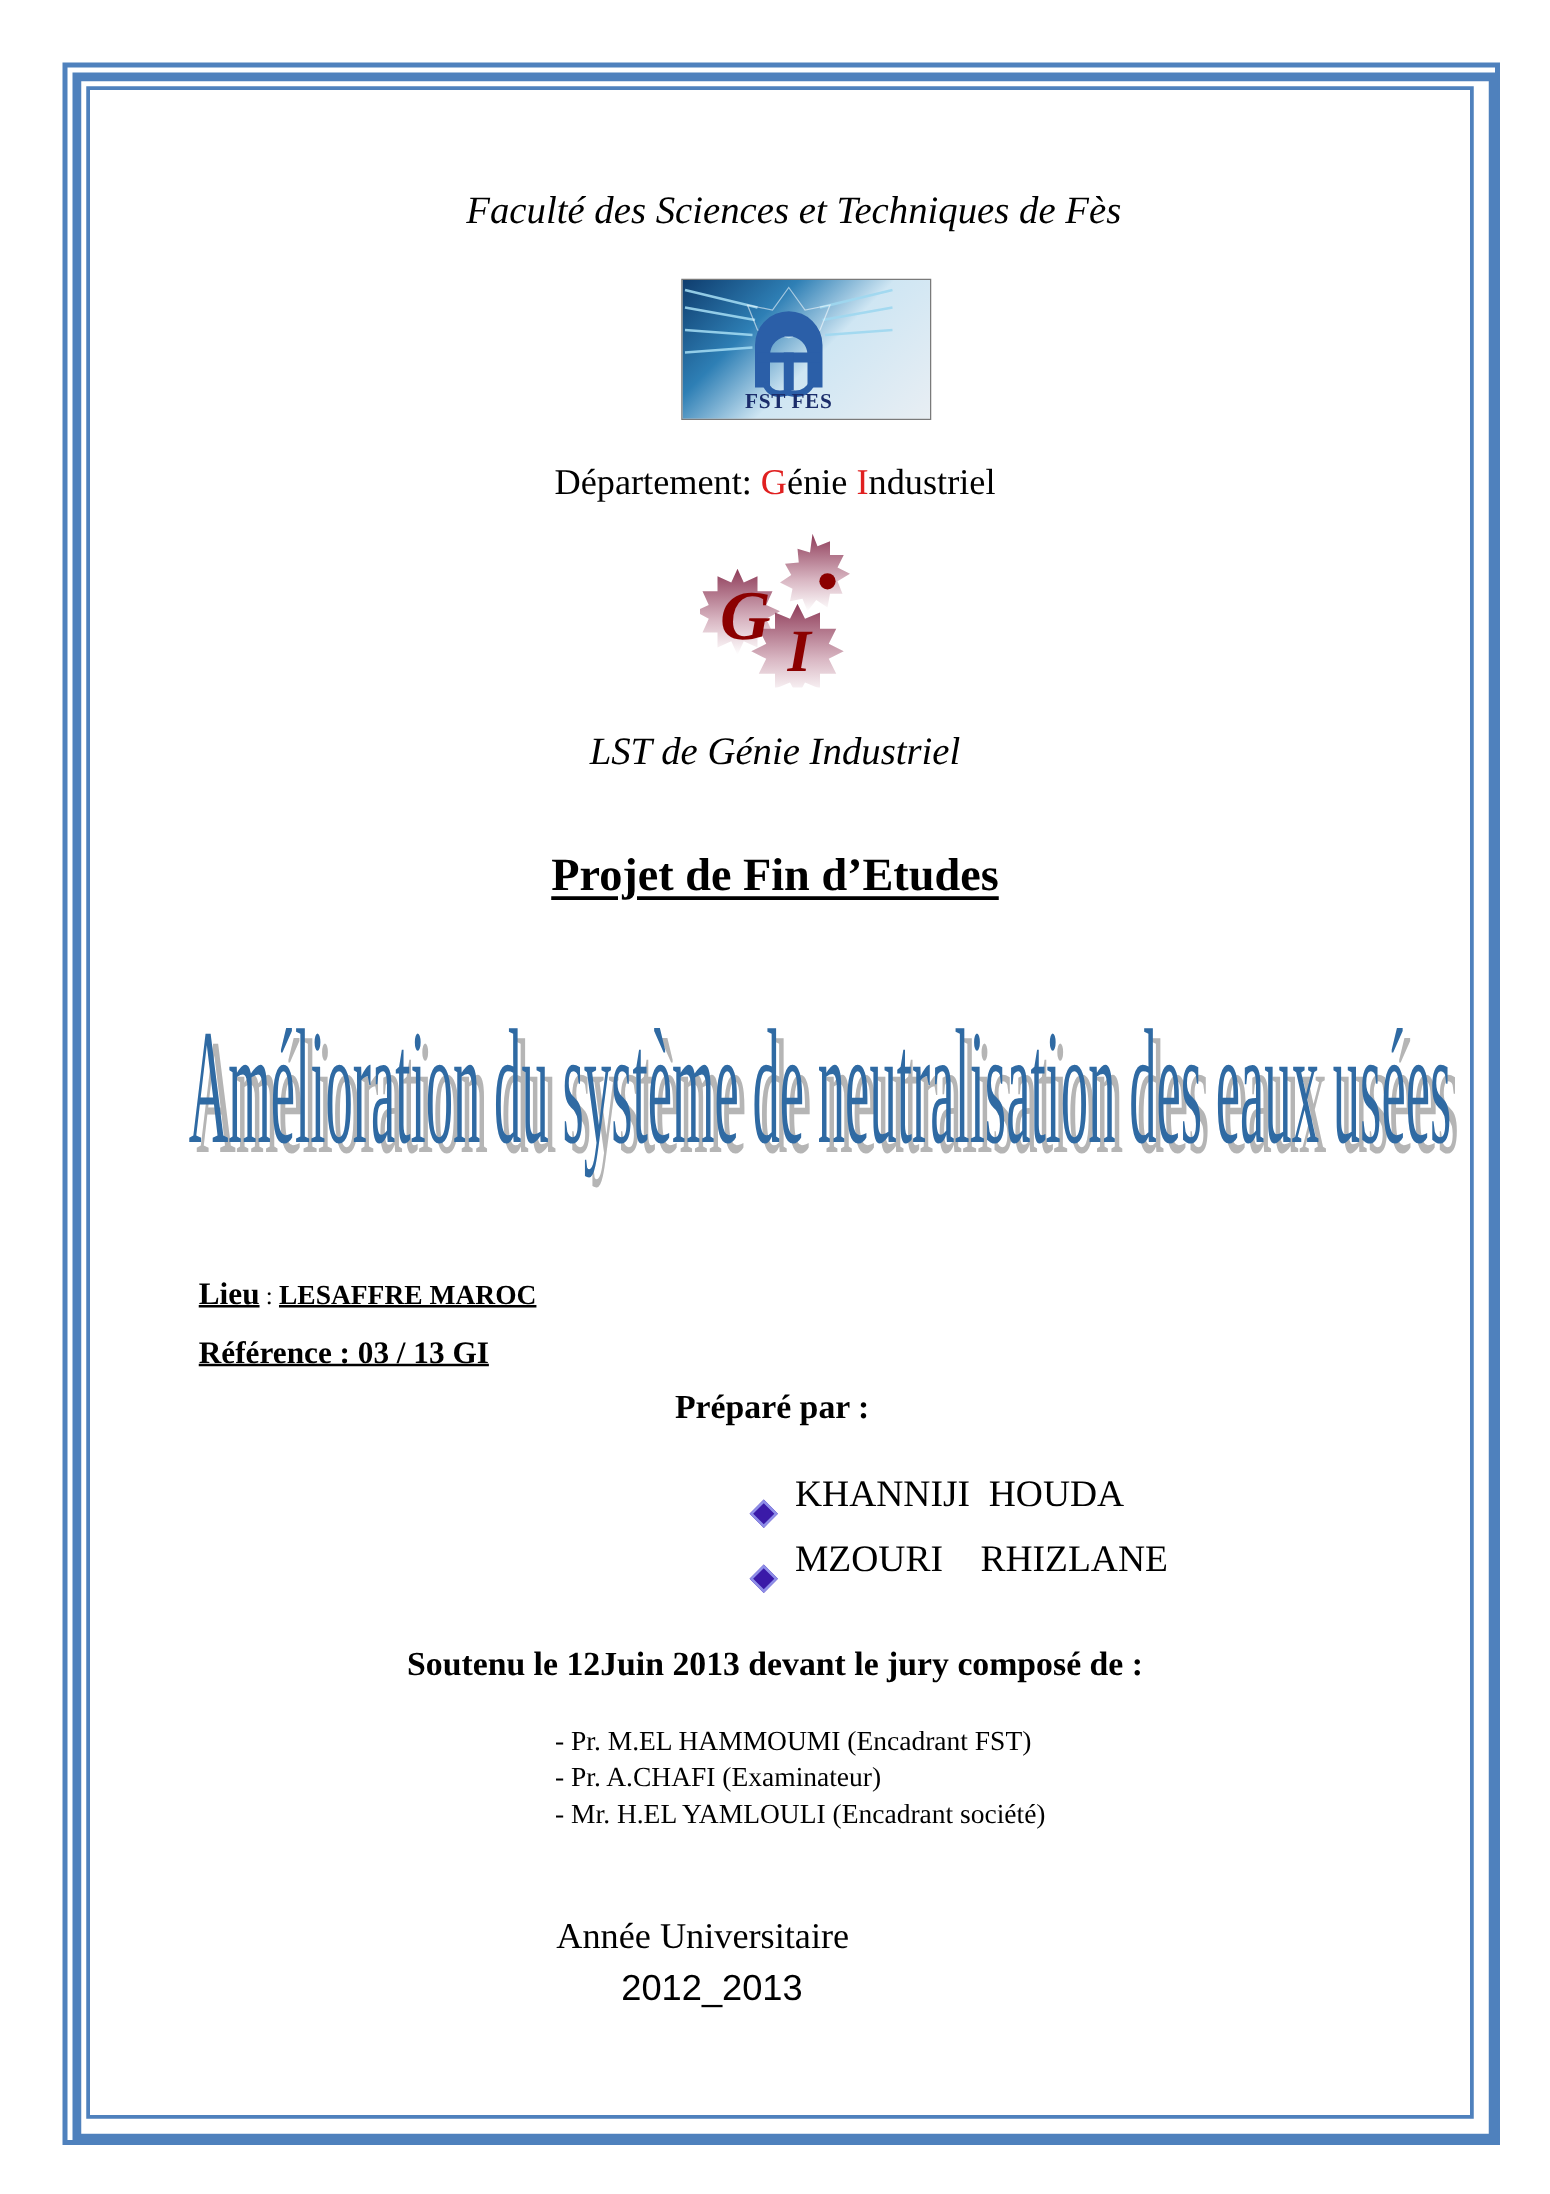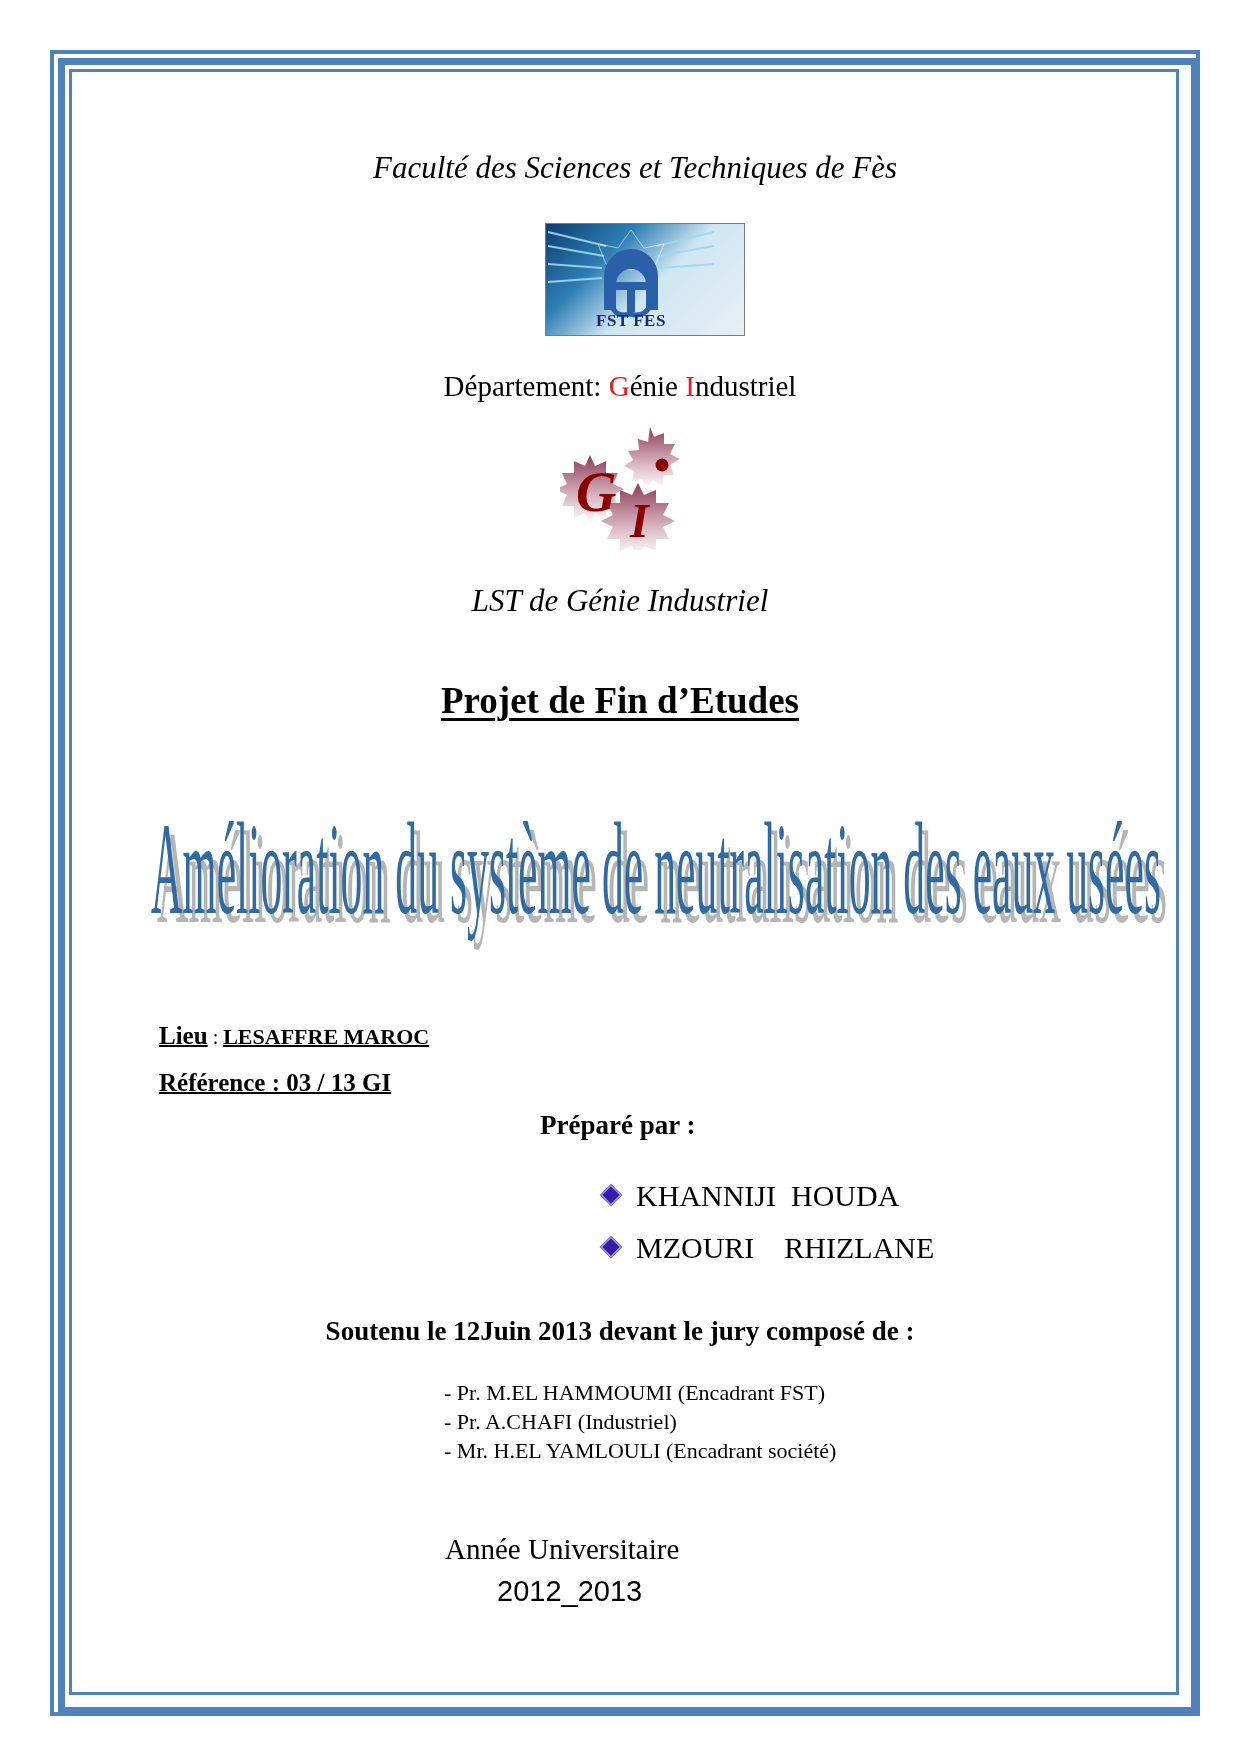--- a/index.html
+++ b/index.html
@@ -36,21 +36,21 @@
   .wordart { position:absolute; left:148px; top:770px; width:1020px; height:200px; }
 
   .lieu { left:148px; top:1013px; font-size:25px; font-weight:bold; line-height:46px;margin-left:11px; }
   .lieu .u { text-decoration:underline; text-decoration-thickness:2px; }
   .lieu .small { font-size:22px; }
   .lieu .colon { font-weight:normal; font-size:20px; }
 
   .prepare { left:540px; top:1110px; font-size:27px; font-weight:bold; }
 
   .authors { left:602px; top:1170px; font-size:30px; line-height:52px; }
-  .author-row { display:flex; align-items:center; }
+  .author-row { display:flex; align-items:flex-end; }
   .diamond { width:20px; height:20px; margin-right:14px; position:relative; }
   .diamond::before { content:""; position:absolute; left:1px; top:1px; width:16px; height:16px;
                      transform:rotate(45deg); background:#3a1aa8; border:2px solid #8e8ee8; box-sizing:border-box; }
   .author-name { white-space:pre; }
 
   .soutenu { top:1316px; font-size:27px; font-weight:bold; }
 
   .jury { left:444px; top:1378px; font-size:22px; line-height:29px; }
 
   .annee { left:0; width:1240px; top:1528px; font-family:"Liberation Sans", sans-serif; font-size:29px; line-height:42px; }
@@ -143,20 +143,20 @@
   <div class="author-row">
     <span class="diamond"></span>
     <span class="author-name">MZOURI    RHIZLANE</span>
   </div>
 </div>
 
 <div class="abs center soutenu">Soutenu le 12Juin 2013 devant le jury composé de :</div>
 
 <div class="abs jury">
   <div>- Pr. M.EL HAMMOUMI (Encadrant FST)</div>
-  <div>- Pr. A.CHAFI (Industriel)</div>
+  <div>- Pr. A.CHAFI (Examinateur)</div>
   <div>- Mr. H.EL YAMLOULI (Encadrant société)</div>
 </div>
 
 <div class="abs annee">
   <div class="l1">Année Universitaire</div>
   <div class="l2">2012_2013</div>
 </div>
 
 </body></html>

